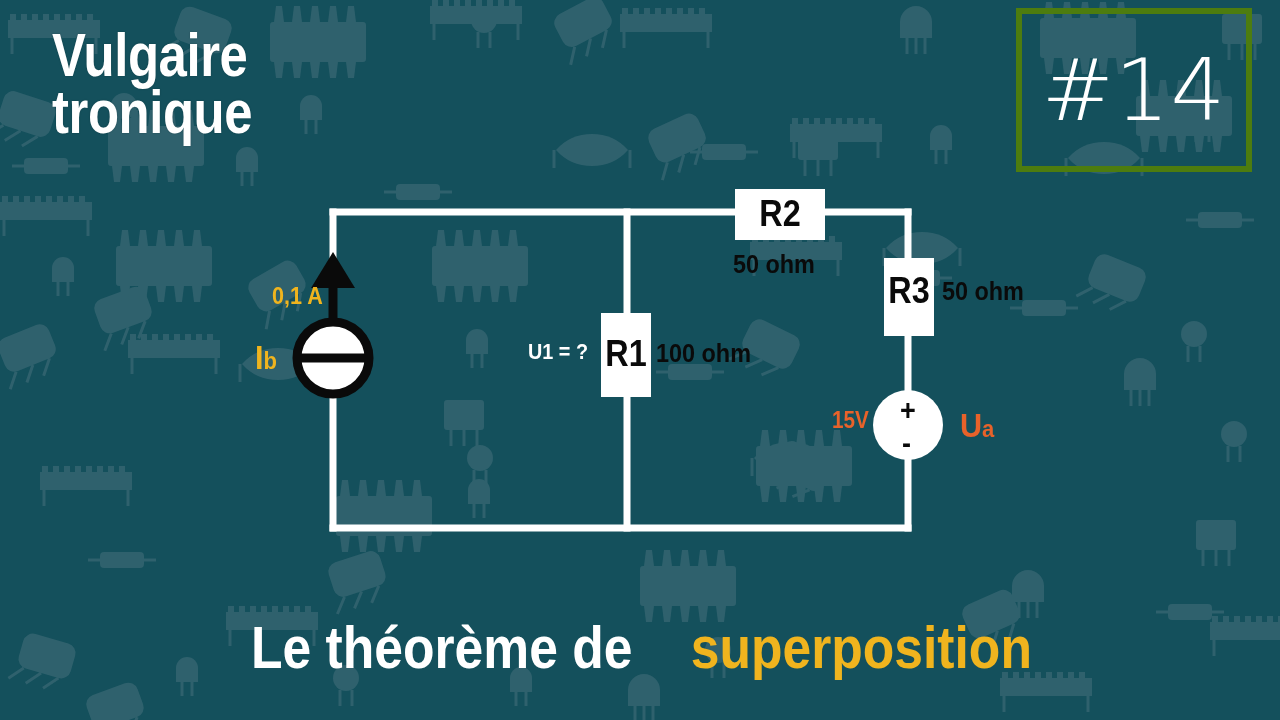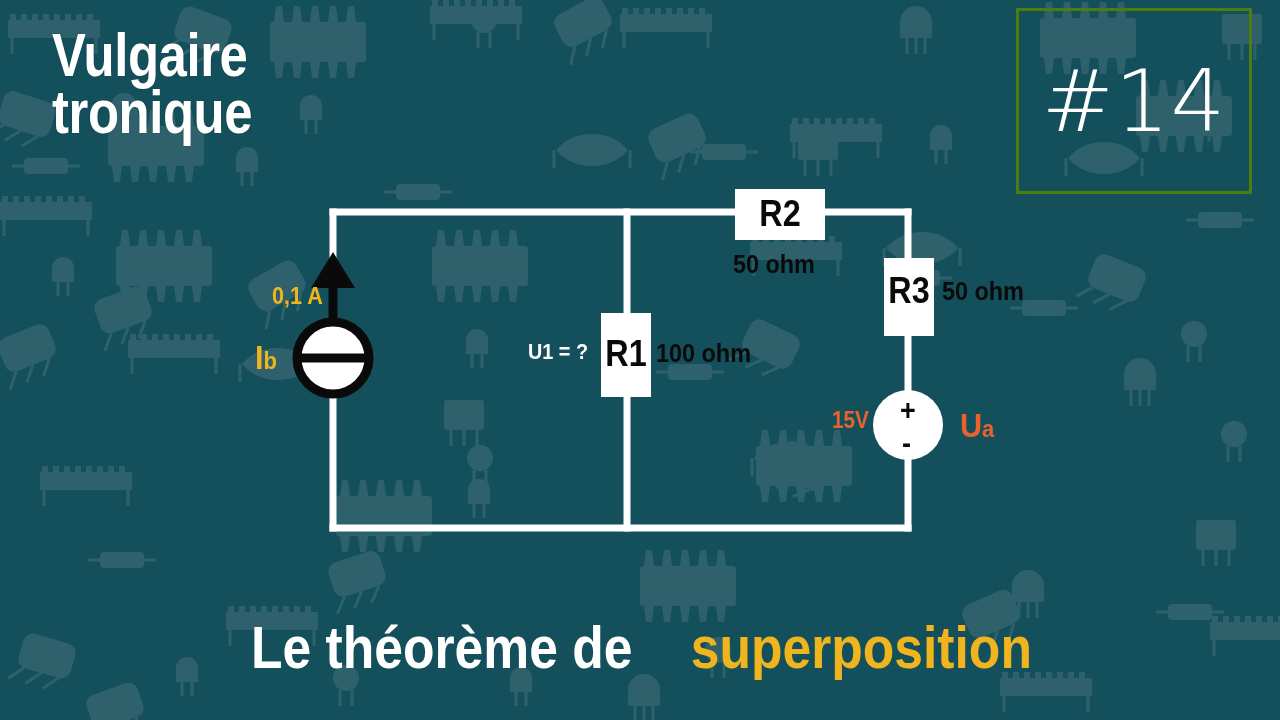--- a/index.html
+++ b/index.html
@@ -39,22 +39,22 @@
     text-shadow: 0 0 2px rgba(0,0,0,0.25);
   }
   #brand .l1, #brand .l2 { display:block; white-space: nowrap; }
 
   
   #episode-badge {
     position: absolute;
     right: 28px;
     top: 8px;
     width: 236px;
-    height: 186px;
-    border: 3px solid #4d7c0f;
+    height: 164px;
+    border: 6px solid #4d7c0f;
     box-sizing: border-box;
     display: flex;
     align-items: center;
     justify-content: center;
   }
   #episode-badge .num {
     color: #ffffff;
     font-size: 86px;
     font-weight: 300;
     letter-spacing: 1px;

